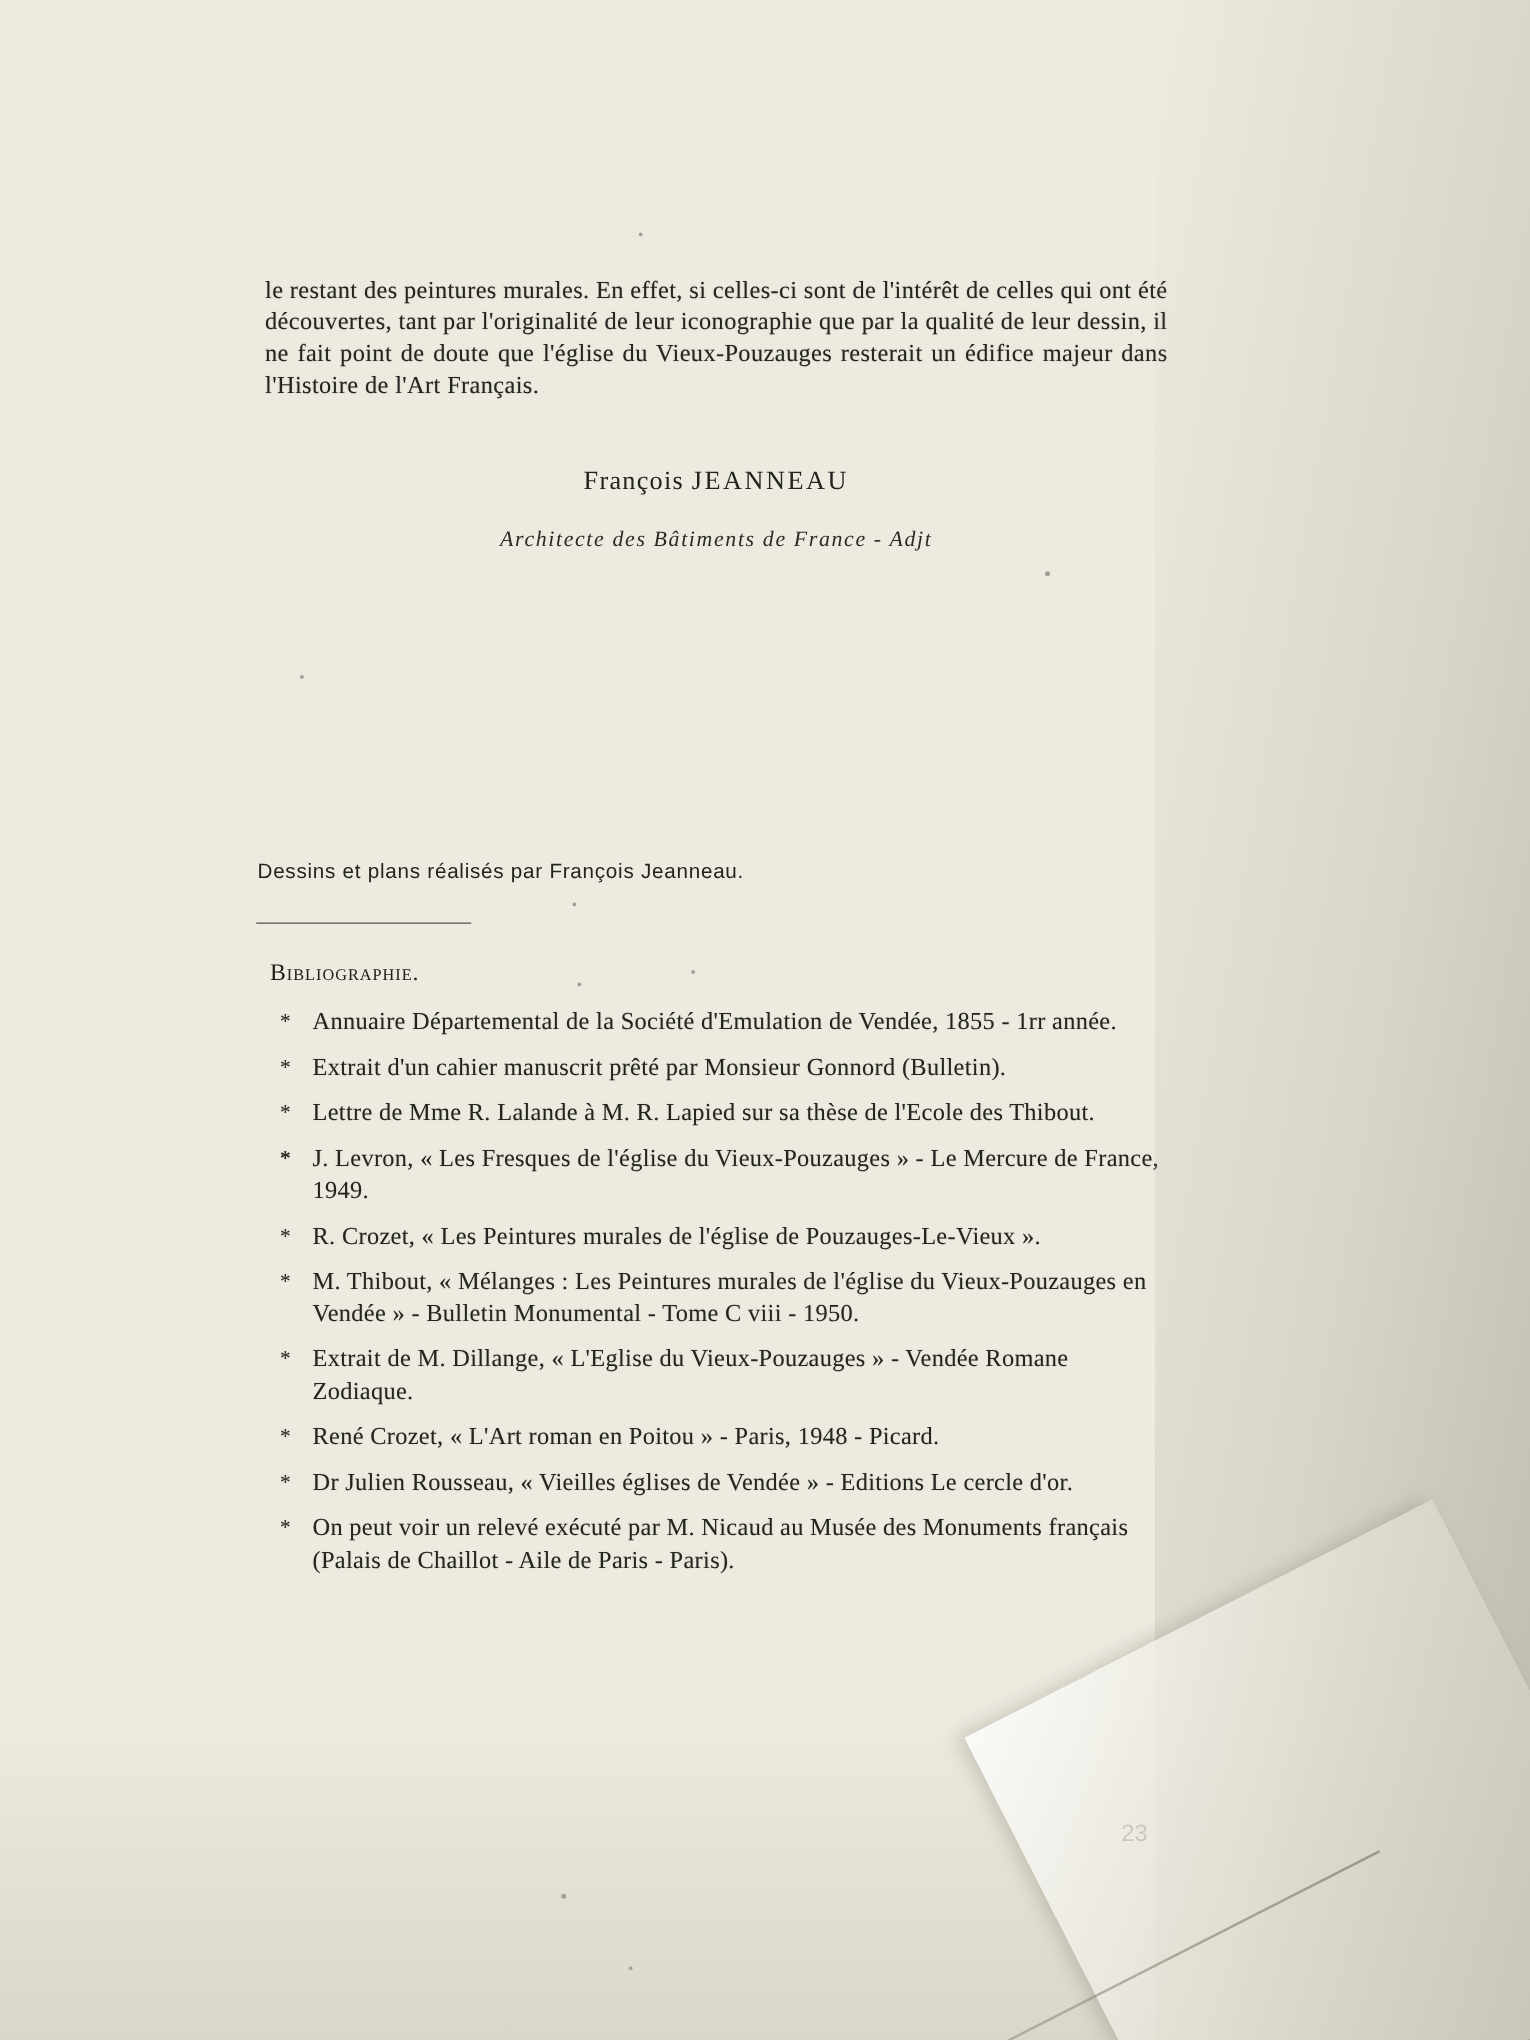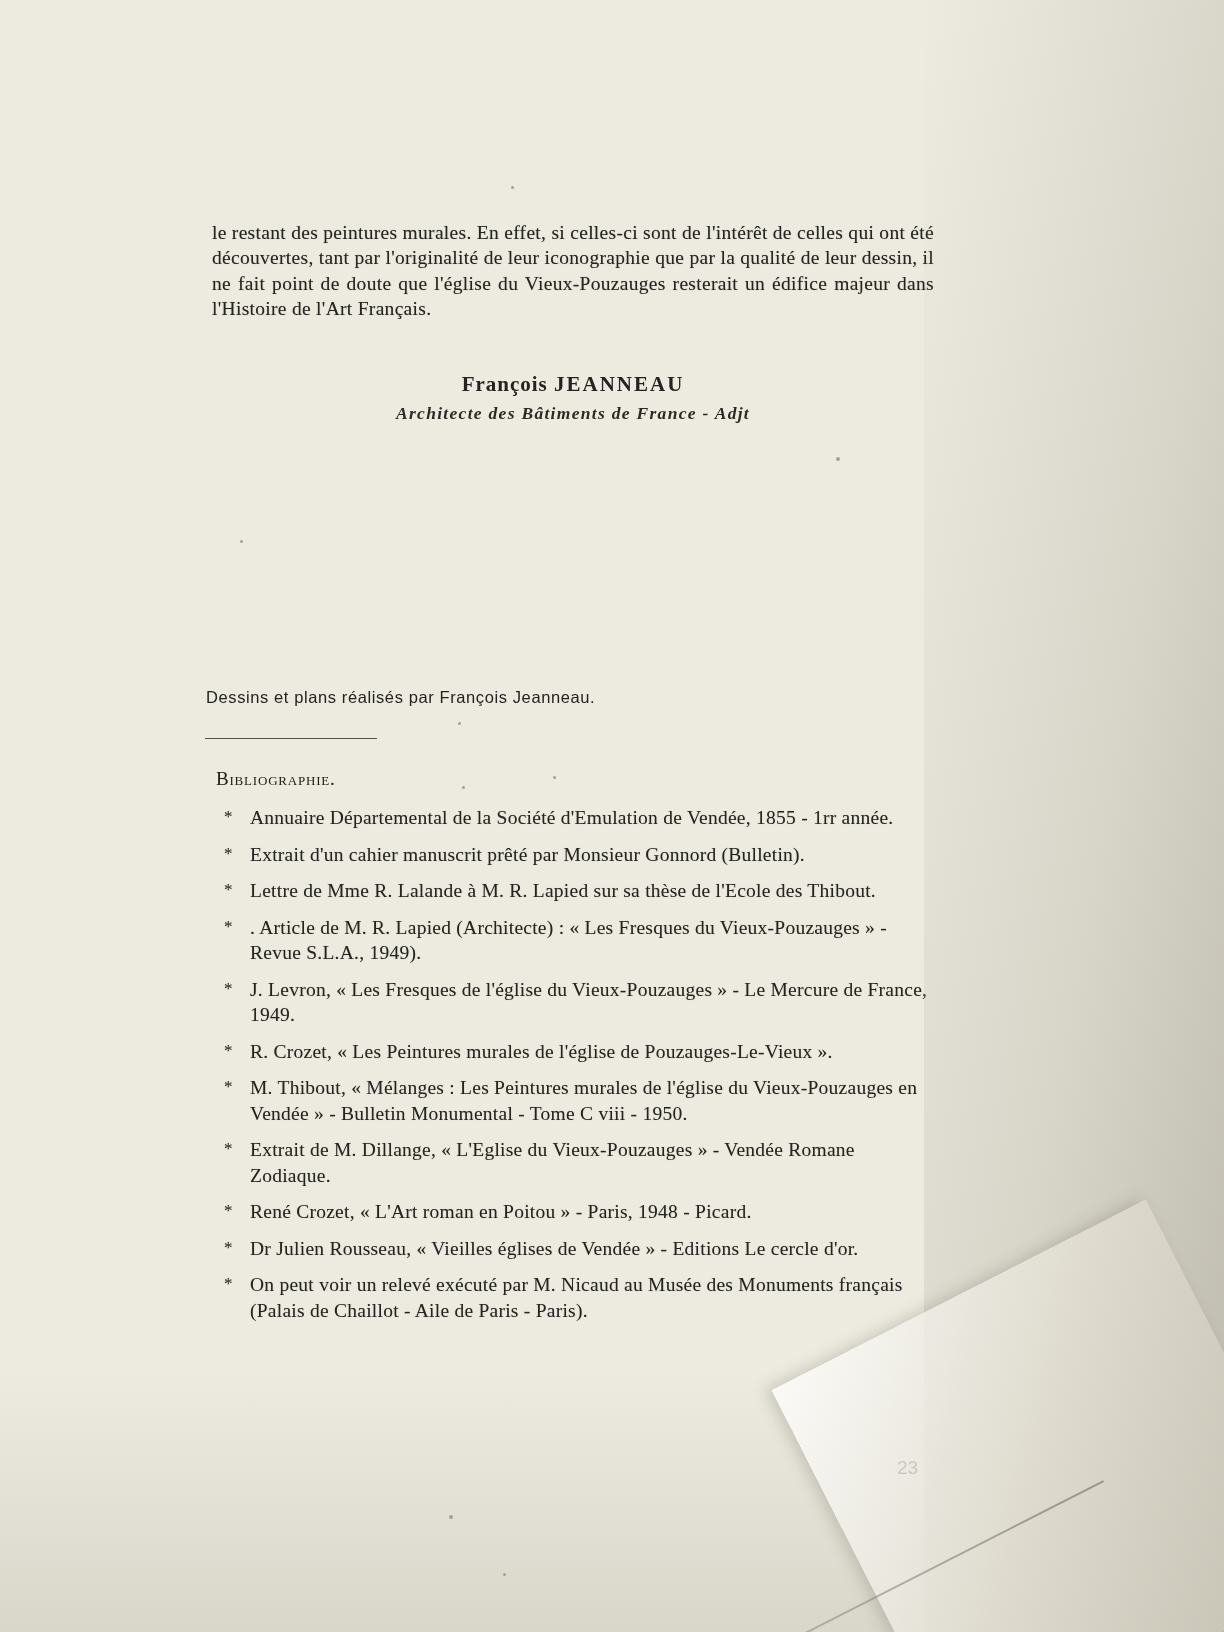--- a/index.html
+++ b/index.html
@@ -83,32 +83,31 @@
     text-shadow: 0 0 1px rgba(60,58,52,0.35);
   }
 
   
   .signature {
     position: absolute;
     left: 212px;
     top: 372px;
     width: 722px;
     text-align: center;
-    font-weight: bold;
   }
   .sig-name {
     font-size: 21px;
     letter-spacing: 1.0px;
     color: #232320;
   }
   .sig-name .surname {
     letter-spacing: 2.0px;
   }
   .sig-role {
-    margin-top: 6px;
+    margin-top: 24px;
     font-style: italic;
     font-size: 17.5px;
     letter-spacing: 1.3px;
     color: #2a2a25;
   }
 
   
   .credit {
     position: absolute;
     left: 206px;
@@ -203,21 +202,21 @@
   <div class="credit">Dessins et plans réalisés par François Jeanneau.</div>
 
   <div class="rule"></div>
 
   <div class="biblio-title">Bibliographie.</div>
 
   <ul class="biblio-list">
     <li class="biblio-item"><span class="bullet">*</span><span>Annuaire Départemental de la Société d'Emulation de Vendée, 1855 - 1rr année.</span></li>
     <li class="biblio-item"><span class="bullet">*</span><span>Extrait d'un cahier manuscrit prêté par Monsieur Gonnord (Bulletin).</span></li>
     <li class="biblio-item"><span class="bullet">*</span><span>Lettre de Mme R. Lalande à M. R. Lapied sur sa thèse de l'Ecole des Thibout.</span></li>
-    <li class="biblio-item"><span class="bullet">*</span><span>. Article de M. R. Lapied (Architecte) : « Les Fresques du Vieux-Pouzauges » - Revue S.L.A., 1949).</span></li>
+    <li class="biblio-item"><span class="bullet">*</span></li>
     <li class="biblio-item"><span class="bullet">*</span><span>J. Levron, « Les Fresques de l'église du Vieux-Pouzauges » - Le Mercure de France, 1949.</span></li>
     <li class="biblio-item"><span class="bullet">*</span><span>R. Crozet, « Les Peintures murales de l'église de Pouzauges-Le-Vieux ».</span></li>
     <li class="biblio-item"><span class="bullet">*</span><span>M. Thibout, « Mélanges : Les Peintures murales de l'église du Vieux-Pouzauges en Vendée » - Bulletin Monumental - Tome C viii - 1950.</span></li>
     <li class="biblio-item"><span class="bullet">*</span><span>Extrait de M. Dillange, « L'Eglise du Vieux-Pouzauges » - Vendée Romane Zodiaque.</span></li>
     <li class="biblio-item"><span class="bullet">*</span><span>René Crozet, « L'Art roman en Poitou » - Paris, 1948 - Picard.</span></li>
     <li class="biblio-item"><span class="bullet">*</span><span>Dr Julien Rousseau, « Vieilles églises de Vendée » - Editions Le cercle d'or.</span></li>
     <li class="biblio-item"><span class="bullet">*</span><span>On peut voir un relevé exécuté par M. Nicaud au Musée des Monuments français (Palais de Chaillot - Aile de Paris - Paris).</span></li>
   </ul>
 
   <div class="page-number">23</div>

